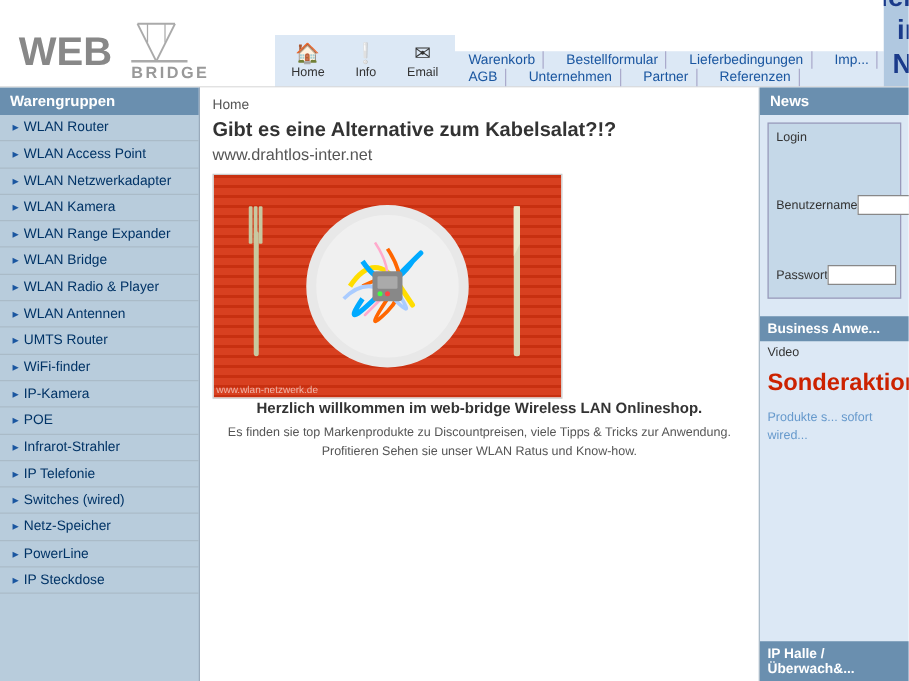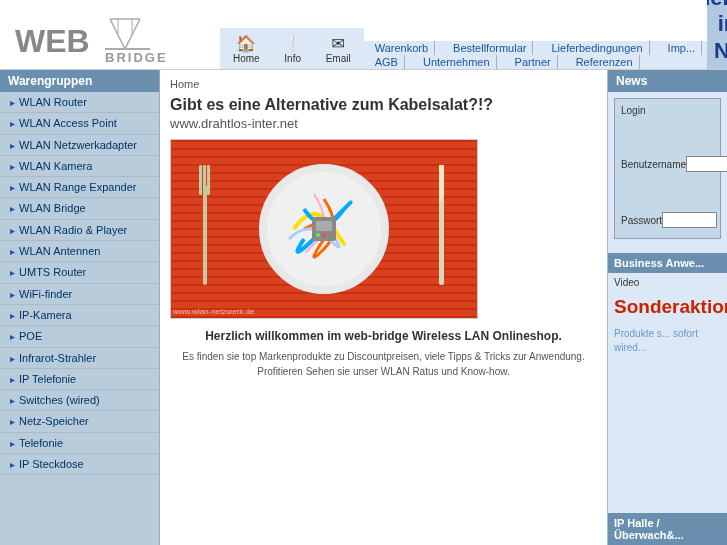--- a/index.html
+++ b/index.html
@@ -24,21 +24,21 @@
     #sidebar { width: 160px; background: #b8ccdc; border-right: 1px solid #9ab; overflow-y: auto; flex-shrink: 0; }
     .sidebar-header { background: #6a8faf; color: #fff; font-weight: bold; font-size: 12px; padding: 4px 8px; }
     .sidebar-item { display: flex; align-items: flex-start; padding: 3px 6px 3px 10px; border-bottom: 1px solid #aabbc8; cursor: pointer; font-size: 11px; color: #003366; line-height: 1.3; }
     .sidebar-bullet { color: #1a56a0; margin-right: 4px; font-size: 10px; margin-top: 1px; }
 
     
     #content { flex: 1; background: #fff; overflow-y: auto; padding: 8px 10px; }
     .breadcrumb { font-size: 11px; color: #555; margin-bottom: 6px; }
     .main-title { font-size: 16px; color: #333; font-weight: bold; margin-bottom: 2px; }
     .main-subtitle { font-size: 13px; color: #555; margin-bottom: 8px; }
-    .main-image { width: 308px; height: 180px; background: linear-gradient(135deg, #e05020, #c03010); display: flex; align-items: flex-start; justify-content: center; margin-bottom: 10px; border: 1px solid #ccc; overflow: hidden; position: relative; }
+    .main-image { width: 280px; height: 180px; background: linear-gradient(135deg, #e05020, #c03010); display: flex; align-items: flex-start; justify-content: center; border: 1px solid #ccc; overflow: hidden; position: relative; }
     .main-image-inner { width: 100%; height: 100%; background: repeating-linear-gradient(0deg, #c83010 0px, #c83010 2px, #d84020 2px, #d84020 8px); display: flex; align-items: center; justify-content: center; }
     .plate-circle { width: 130px; height: 130px; border-radius: 50%; background: #f0f0f0; border: 8px solid #e8e8e8; display: flex; align-items: center; justify-content: center; position: relative; }
     .watermark { position: absolute; bottom: 2px; left: 2px; font-size: 8px; color: rgba(255,255,255,0.6); }
     .welcome-text { font-size: 12px; color: #333; text-align: center; margin-bottom: 6px; font-weight: bold; }
     .sub-text { font-size: 10px; color: #555; text-align: center; line-height: 1.5; }
 
     
     #right-panel { width: 120px; background: #dce8f5; border-left: 1px solid #aabbc8; display: flex; flex-direction: column; flex-shrink: 0; }
     .right-section-header { background: #6a8faf; color: #fff; font-weight: bold; font-size: 12px; padding: 4px 8px; }
     .right-section { padding: 6px; }
@@ -183,21 +183,21 @@
     <div class="sidebar-item">
       <span class="sidebar-bullet">▸</span>
       <span>Switches (wired)</span>
     </div>
     <div class="sidebar-item">
       <span class="sidebar-bullet">▸</span>
       <span>Netz-Speicher</span>
     </div>
     <div class="sidebar-item">
       <span class="sidebar-bullet">▸</span>
-      <span>Telefonie</span>
+      <span>PowerLine</span>
     </div>
     <div class="sidebar-item">
       <span class="sidebar-bullet">▸</span>
       <span>IP Steckdose</span>
     </div>
   </div>
 
   <div id="content">
     <div class="breadcrumb">Home</div>
     <div class="main-title">Gibt es eine Alternative zum Kabelsalat?!?</div>

